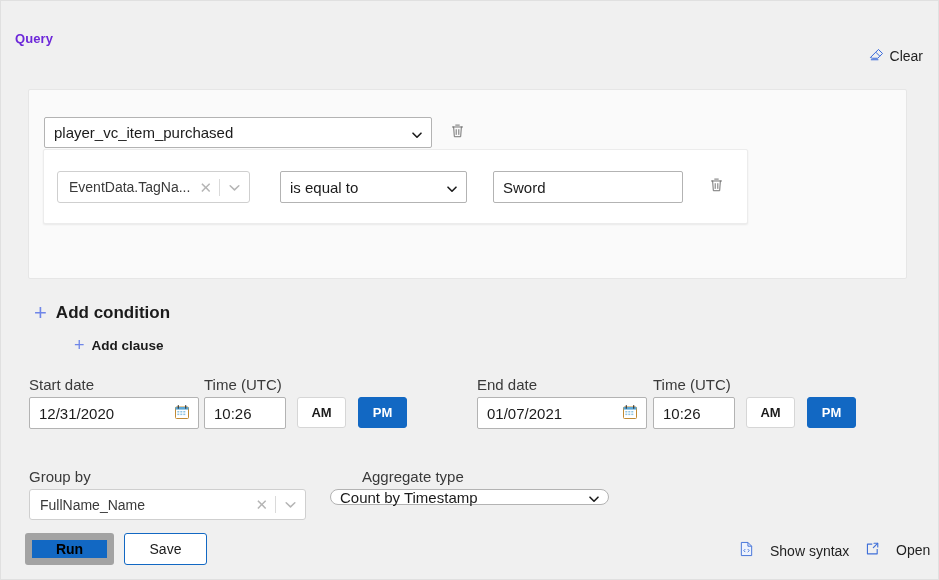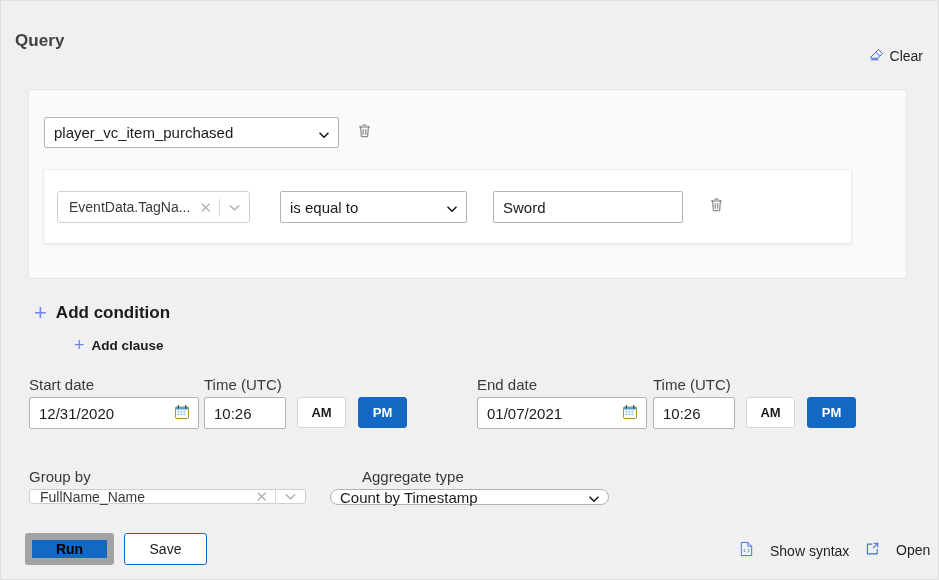--- a/index.html
+++ b/index.html
@@ -15,21 +15,21 @@
     border: 1px solid #e0e0e0;
     overflow: hidden;
   }
 
   
   .panel-header {
     position: absolute; top: 0; left: 0; right: 0; height: 78px;
   }
   .panel-title {
     position: absolute; left: 14px; top: 30px;
-    font-size: 17px; font-weight: bold; color: #404040;
+    font-size: 13px; font-weight: bold; color: #6d28d9;
     letter-spacing: .1px;
   }
   .clear-link {
     position: absolute; right: 15px; top: 34px;
     display: flex; align-items: center; gap: 6px;
     color: #2b5fd9; font-size: 14px; cursor: pointer;
     user-select: none;
     margin-top: 12px;
   }
   .clear-link .lbl { color: #1f1f1f; }
@@ -40,41 +40,41 @@
     width: 879px; height: 190px;
     background: #fafafa;
     border: 1px solid #e6e6e6;
     border-radius: 2px;
   }
   .event-row {
     position: absolute; left: 15px; top: 27px;
     display: flex; align-items: center;
   }
   .event-select {
-    width: 295px; height: 31px;
+    width: 388px; height: 31px;
     border: 1px solid #b3b3b3; border-radius: 2px;
     background: #ffffff;
     display: flex; align-items: center;
     padding: 0 8px 0 9px;
     font-size: 15px; color: #1b1b1b;
     position: relative;
     cursor: pointer;
   }
   .event-select .val { flex: 1; white-space: nowrap; overflow: hidden; }
   .chev { width: 12px; height: 12px; flex: none; }
   .icon-btn {
     margin-left: 15px; width: 20px; height: 20px;
     display: flex; align-items: center; justify-content: center;
     cursor: pointer;
   }
 
   
   .clause-box {
-    position: absolute; left: 14px; top: 79px;
-    width: 809px; height: 75px;
+    position: absolute; left: 14px; top: 59px;
+    width: 705px; height: 75px;
     background: #ffffff;
     border: 1px solid #ececec;
     border-radius: 2px;
     box-shadow: 0 1px 2px rgba(0,0,0,.07);
   }
   .clause-inner {
     position: absolute; left: 13px; top: 21px;
     display: flex; align-items: center;
   }
   
@@ -155,21 +155,21 @@
     display: flex; align-items: center; justify-content: center;
     font-size: 13px; font-weight: bold;
     cursor: pointer; user-select: none;
   }
   .ampm.off { background: #ffffff; border: 1px solid #d6d6d6; color: #1b1b1b; }
   .ampm.on  { background: #1268c3; border: 1px solid #1268c3; color: #ffffff; }
 
   
   .gb-control {
     position: absolute;
-    width: 277px; height: 15px;
+    width: 277px; height: 31px;
     border: 1px solid #cfcfcf; border-radius: 3px;
     background: #ffffff;
     display: flex; align-items: center;
     padding-left: 10px;
     font-size: 14px; color: #3a3a3a;
     cursor: pointer;
   }
   .agg-select {
     position: absolute;
     width: 279px; height: 16px;

